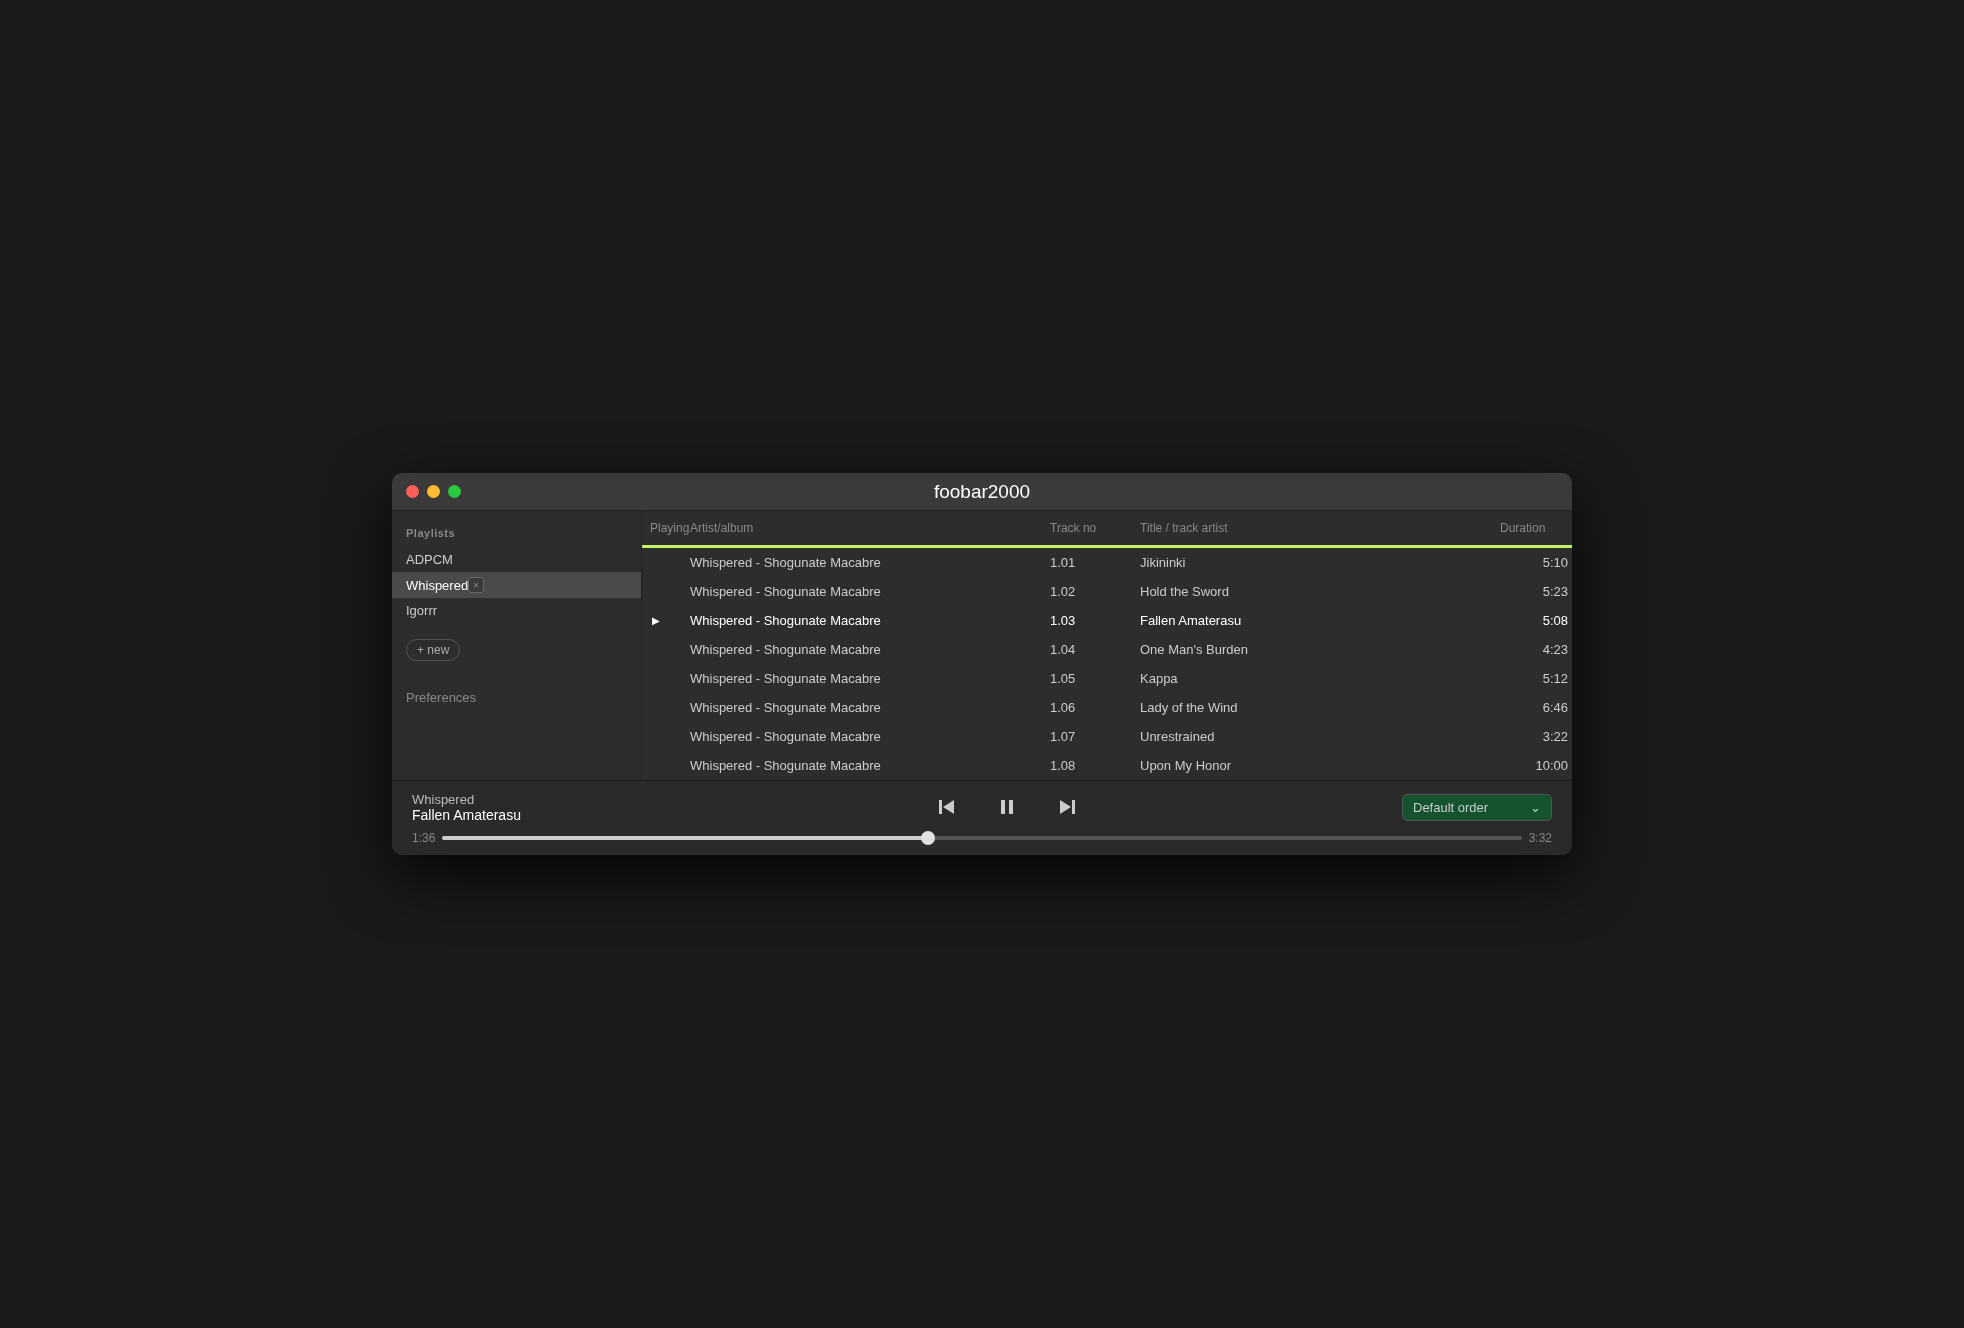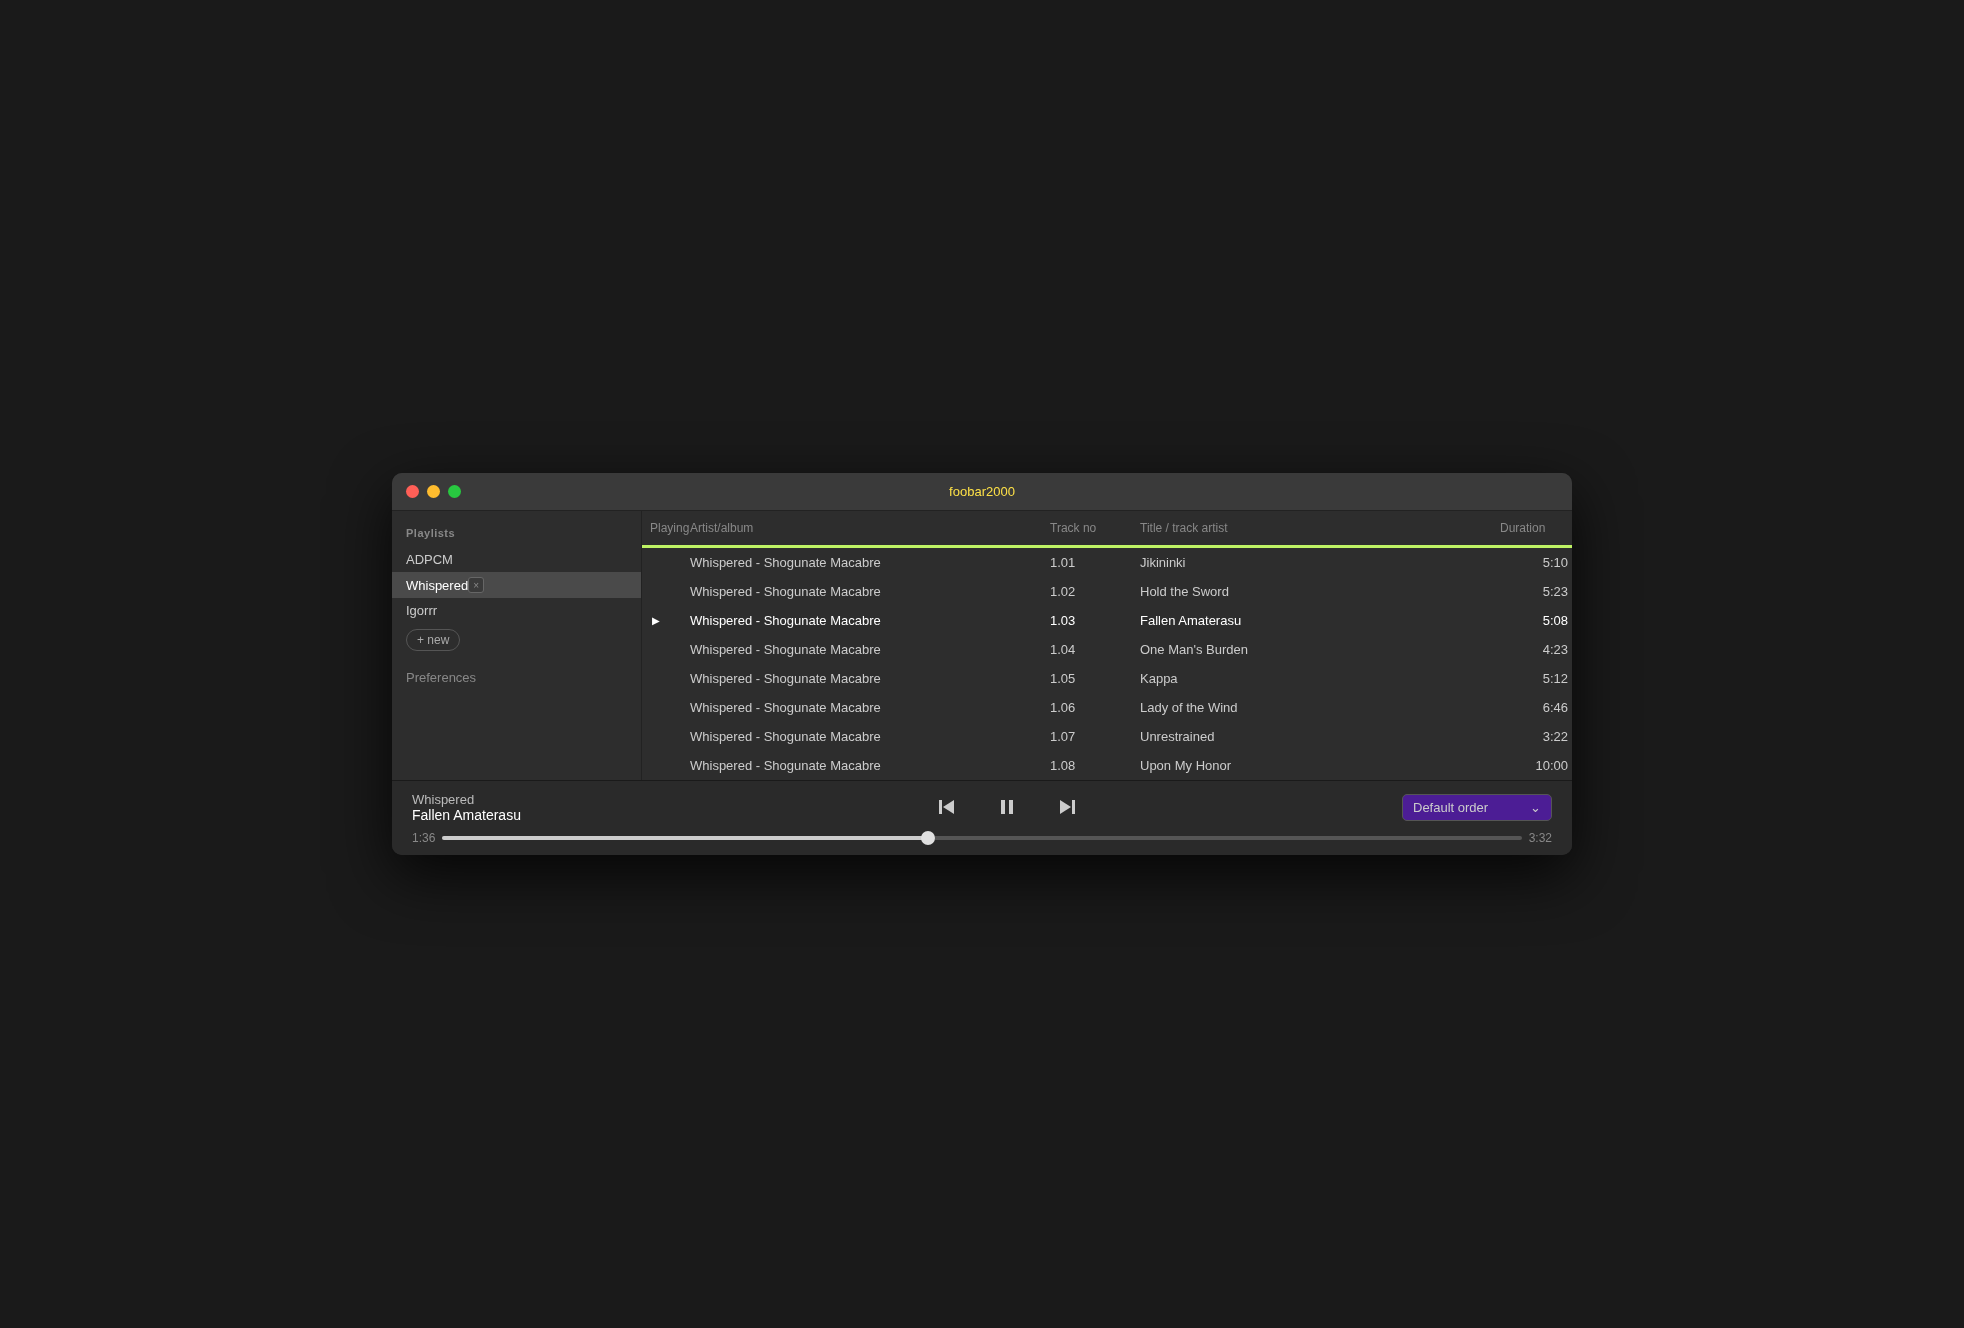--- a/index.html
+++ b/index.html
@@ -41,22 +41,22 @@
       border-radius: 50%;
       cursor: pointer;
     }
     .tl-close { background: #ff5f57; }
     .tl-minimize { background: #febc2e; }
     .tl-maximize { background: #28c840; }
     .titlebar-title {
       position: absolute;
       left: 50%;
       transform: translateX(-50%);
-      color: #fde047;
-      font-size: 13px;
+      color: #ffffff;
+      font-size: 19px;
       font-weight: 500;
     }
     
     .main-content {
       display: flex;
       flex: 1;
       min-height: 0;
     }
     
     .sidebar {
@@ -96,21 +96,21 @@
       border-radius: 3px;
       display: flex;
       align-items: center;
       justify-content: center;
       font-size: 10px;
       color: #888;
       cursor: pointer;
       background: #3a3a3a;
     }
     .new-playlist-btn {
-      margin: 6px 14px;
+      margin: 16px 14px;
       padding: 3px 10px;
       border: 1px solid #555;
       border-radius: 12px;
       color: #aaa;
       font-size: 12px;
       background: transparent;
       cursor: pointer;
       display: inline-block;
       width: fit-content;
     }
@@ -207,21 +207,21 @@
       border: none;
       color: #ccc;
       cursor: pointer;
       font-size: 20px;
       padding: 4px 8px;
       display: flex;
       align-items: center;
       justify-content: center;
     }
     .order-select {
-      background: #4c1d95;
+      background: #14532d;
       border: 1px solid #555;
       border-radius: 5px;
       color: #ccc;
       font-size: 13px;
       padding: 5px 10px;
       cursor: pointer;
       display: flex;
       align-items: center;
       gap: 6px;
       min-width: 150px;

